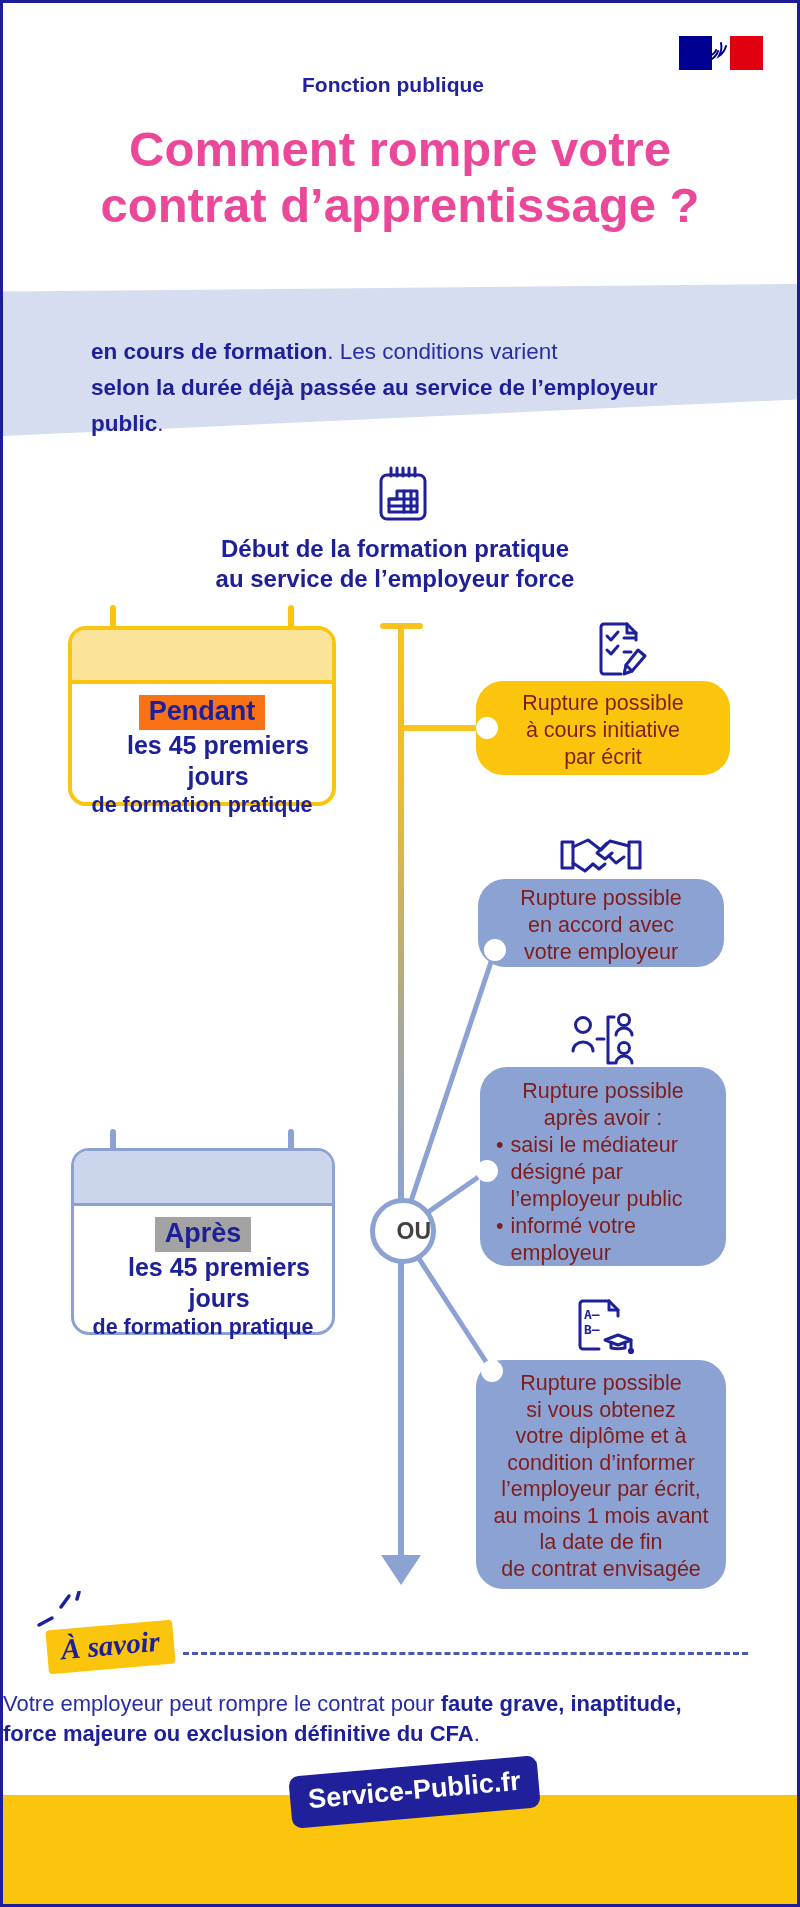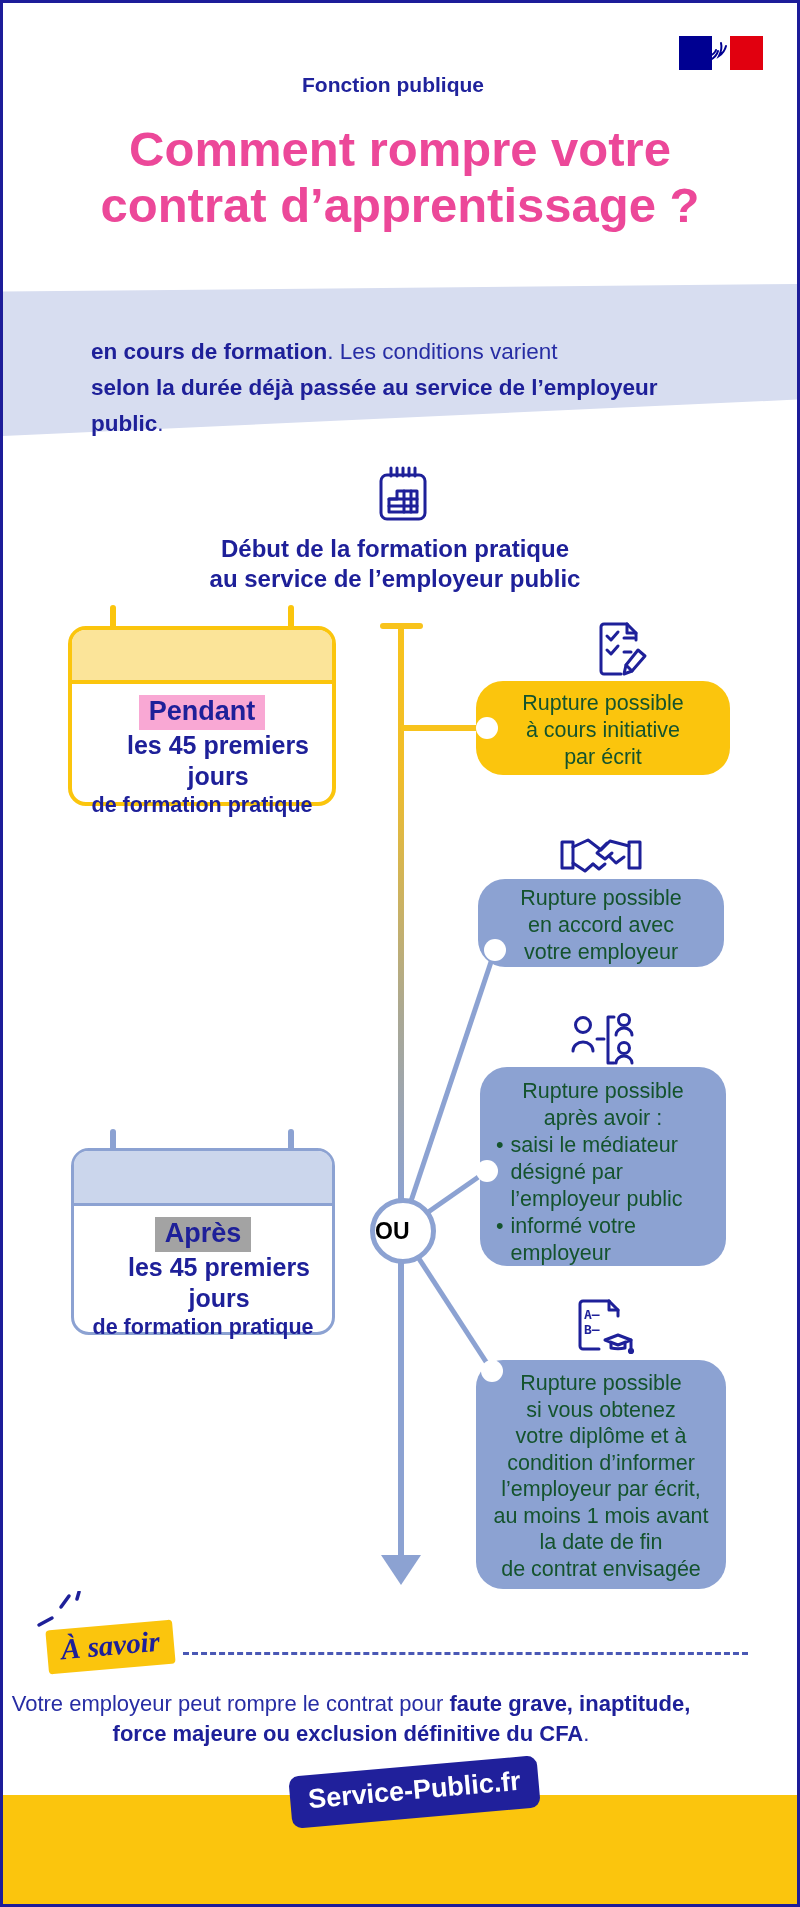--- a/index.html
+++ b/index.html
@@ -28,44 +28,44 @@
   
   .card{box-sizing:border-box;background:#fff;text-align:center;}
   .card-yellow{left:65px;top:623px;width:268px;height:180px;border:4px solid #fbc50d;border-radius:18px;}
   .card-yellow .band{height:50px;background:#fbe499;border-bottom:4px solid #fbc50d;border-radius:13px 13px 0 0;}
   .card-blue{left:68px;top:1145px;width:264px;height:187px;border:3px solid #8ca2d2;border-radius:18px;}
   .card-blue .band{height:52px;background:#cbd6ec;border-bottom:3px solid #8ca2d2;border-radius:14px 14px 0 0;}
   .pin{width:6px;border-radius:3px;}
   .pin-y{background:#fbc50d;top:602px;height:47px;}
   .pin-b{background:#8ca2d2;top:1126px;height:50px;}
   .hl{display:inline-block;margin-top:11px;padding:1px 10px 3px;font-size:27px;font-weight:bold;color:#1e2099;}
-  .hl-y{background:#f9a8d4;}
+  .hl-y{background:#f97316;}
   .hl-b{background:#a3a3a3;}
   .cardl1{font-size:25px;font-weight:bold;line-height:31px;color:#1e2099;padding-left:32px;}
   .cardl2{font-size:21.5px;font-weight:bold;line-height:27px;color:#1e2099;}
   
   .bubble{box-sizing:border-box;border-radius:27px;text-align:center;
-    font-size:21.5px;line-height:27px;color:#14532d;padding:9px 10px;z-index:2;}
+    font-size:21.5px;line-height:27px;color:#7f1d1d;padding:9px 10px;z-index:2;}
   .bub-yellow{background:#fbc50d;left:473px;top:678px;width:254px;height:94px;}
   .bub-accord{background:#8ca2d2;left:475px;top:876px;width:246px;height:88px;padding-top:6px;}
   .bub-mediateur{background:#8ca2d2;left:477px;top:1064px;width:246px;height:199px;padding-top:11px;}
   .bub-diplome{background:#8ca2d2;left:473px;top:1357px;width:250px;height:229px;line-height:26.5px;padding-top:10px;}
   .bullets{text-align:left;margin:0;padding:0 0 0 6px;list-style:none;}
   .bullets li{display:flex;gap:7px;}
   .icon{z-index:2;}
   
   .ou{left:367px;top:1195px;width:66px;height:66px;border-radius:50%;
     background:#fff;border:5px solid #8ca2d2;box-sizing:border-box;z-index:4;
-    display:flex;align-items:center;justify-content:flex-start;font-size:23px;font-weight:bold;color:#000000;}
+    display:flex;align-items:center;justify-content:flex-end;font-size:23px;font-weight:bold;color:#404040;}
   
   .chip{left:44px;top:1622px;background:#fbc50d;color:#1e2099;border-radius:4px;
     padding:4px 14px 7px;font-family:"Liberation Serif",serif;font-style:italic;font-weight:bold;
     font-size:29px;transform:rotate(-5deg);z-index:2;}
   .dashline{left:180px;top:1649px;width:565px;border-top:3px dashed #4a58b5;}
-  .notetext{left:0;top:1686px;width:696px;text-align:center;font-size:22px;line-height:30px;color:#272da4;}
+  .notetext{left:0;top:1686px;width:696px;font-size:22px;line-height:30px;color:#272da4;}
   .notetext b{color:#1e2099;}
   
   .footband{left:0;top:1792px;width:794px;height:109px;background:#fbc50d;}
   .badge{left:287px;top:1763px;background:#20209b;color:#fff;border-radius:10px;
     padding:9px 18px 12px;font-size:27px;font-weight:bold;transform:rotate(-5deg);z-index:2;cursor:pointer;}
   svg.lineart{stroke:#1e2099;fill:none;stroke-width:3;stroke-linecap:round;stroke-linejoin:round;}
   #connectors{left:0;top:0;z-index:3;pointer-events:none;}
 </style>
 </head>
 <body>
@@ -95,21 +95,21 @@
   </div>
 
   <svg class="abs lineart icon" style="left:372px;top:462px;" width="56" height="60" viewBox="0 0 56 60">
     <rect x="6" y="10" width="44" height="44" rx="6"></rect>
     <path d="M16 3v8M22 3v8M28 3v8M34 3v8M40 3v8"></path>
     <path d="M22 26h20v21H14V34h8z"></path>
     <path d="M29 26v21M36 26v21M14 34h28M14 41h28"></path>
   </svg>
   <div class="abs startheading">
     <div>Début de la formation pratique</div>
-    <div>au service de l’employeur public</div>
+    <div>au service de l’employeur force</div>
   </div>
 
   <div class="abs pin pin-y" style="left:107px;"></div>
   <div class="abs pin pin-y" style="left:285px;"></div>
   <div class="abs card card-yellow">
     <div class="band"></div>
     <div><span class="hl hl-y">Pendant</span></div>
     <div class="cardl1">les 45 premiers jours</div>
     <div class="cardl2">de formation pratique</div>
   </div>

